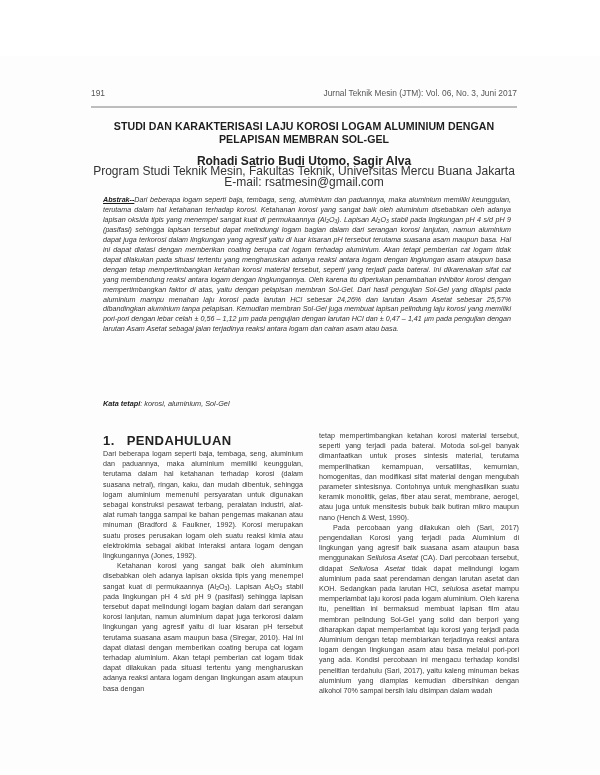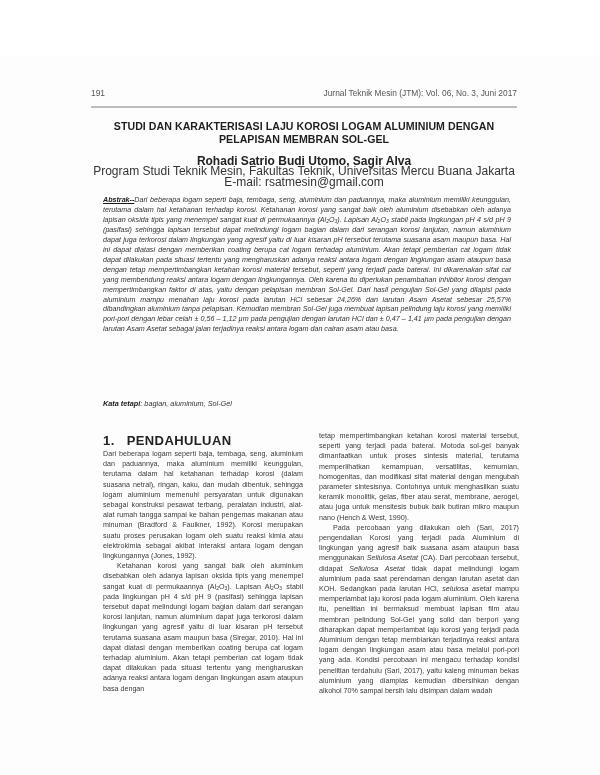--- a/index.html
+++ b/index.html
@@ -54,21 +54,21 @@
   </div>
 
   <div class="authors">
     <div class="names">Rohadi Satrio Budi Utomo, Sagir Alva</div>
     <div>Program Studi Teknik Mesin, Fakultas Teknik, Universitas Mercu Buana Jakarta</div>
     <div>E-mail: rsatmesin@gmail.com</div>
   </div>
 
   <div class="abstract"><span class="lbl">Abstrak--</span><span>Dari beberapa logam seperti baja, tembaga, seng, aluminium dan paduannya, maka aluminium memiliki keunggulan, terutama dalam hal ketahanan terhadap korosi. Ketahanan korosi yang sangat baik oleh aluminium disebabkan oleh adanya lapisan oksida tipis yang menempel sangat kuat di permukaannya (Al</span><sub>2</sub><span>O</span><sub>3</sub><span>). Lapisan Al</span><sub>2</sub><span>O</span><sub>3</sub><span> stabil pada lingkungan pH 4 s/d pH 9 (pasifasi) sehingga lapisan tersebut dapat melindungi logam bagian dalam dari serangan korosi lanjutan, namun aluminium dapat juga terkorosi dalam lingkungan yang agresif yaitu di luar kisaran pH tersebut terutama suasana asam maupun basa. Hal ini dapat diatasi dengan memberikan coating berupa cat logam terhadap aluminium. Akan tetapi pemberian cat logam tidak dapat dilakukan pada situasi tertentu yang mengharuskan adanya reaksi antara logam dengan lingkungan asam ataupun basa dengan tetap mempertimbangkan ketahan korosi material tersebut, seperti yang terjadi pada baterai. Ini dikarenakan sifat cat yang membendung reaksi antara logam dengan lingkungannya. Oleh karena itu diperlukan penambahan inhibitor korosi dengan mempertimbangkan faktor di atas, yaitu dengan pelapisan membran Sol-Gel. Dari hasil pengujian Sol-Gel yang dilapisi pada aluminium mampu menahan laju korosi pada larutan HCl sebesar 24,26% dan larutan Asam Asetat sebesar 25,57% dibandingkan aluminium tanpa pelapisan. Kemudian membran Sol-Gel juga membuat lapisan pelindung laju korosi yang memiliki pori-pori dengan lebar celah ± 0,56 – 1,12 µm pada pengujian dengan larutan HCl dan ± 0,47 – 1,41 µm pada pengujian dengan larutan Asam Asetat sebagai jalan terjadinya reaksi antara logam dan cairan asam atau basa.</span></div>
 
-  <div class="keywords"><span class="lbl">Kata tetapi</span><span>: bagian, aluminium, Sol-Gel</span></div>
+  <div class="keywords"><span class="lbl">Kata tetapi</span><span>: korosi, aluminium, Sol-Gel</span></div>
 
   <div class="section-head" style="white-space:pre;">1.   PENDAHULUAN</div>
 
   <div class="col col-left">
     <p>Dari beberapa logam seperti baja, tembaga, seng, aluminium dan paduannya, maka aluminium memiliki keunggulan, terutama dalam hal ketahanan terhadap korosi (dalam suasana netral), ringan, kaku, dan mudah dibentuk, sehingga logam aluminium memenuhi persyaratan untuk digunakan sebagai konstruksi pesawat terbang, peralatan industri, alat-alat rumah tangga sampai ke bahan pengemas makanan atau minuman (Bradford &amp; Faulkner, 1992). Korosi merupakan suatu proses perusakan logam oleh suatu reaksi kimia atau elektrokimia sebagai akibat interaksi antara logam dengan lingkungannya (Jones, 1992).</p>
     <p class="indent"><span>Ketahanan korosi yang sangat baik oleh aluminium disebabkan oleh adanya lapisan oksida tipis yang menempel sangat kuat di permukaannya (Al</span><sub>2</sub><span>O</span><sub>3</sub><span>). Lapisan Al</span><sub>2</sub><span>O</span><sub>3</sub><span> stabil pada lingkungan pH 4 s/d pH 9 (pasifasi) sehingga lapisan tersebut dapat melindungi logam bagian dalam dari serangan korosi lanjutan, namun aluminium dapat juga terkorosi dalam lingkungan yang agresif yaitu di luar kisaran pH tersebut terutama suasana asam maupun basa (Siregar, 2010). Hal ini dapat diatasi dengan memberikan coating berupa cat logam terhadap aluminium. Akan tetapi pemberian cat logam tidak dapat dilakukan pada situasi tertentu yang mengharuskan adanya reaksi antara logam dengan lingkungan asam ataupun basa dengan</span></p>
   </div>
 
   <div class="col col-right">
     <p>tetap mempertimbangkan ketahan korosi material tersebut, seperti yang terjadi pada baterai. Motoda sol-gel banyak dimanfaatkan untuk proses sintesis material, terutama memperlihatkan kemampuan, versatilitas, kemurnian, homogenitas, dan modifikasi sifat material dengan mengubah parameter sintesisnya. Contohnya untuk menghasilkan suatu keramik monolitik, gelas, fiber atau serat, membrane, aerogel, atau juga untuk mensitesis bubuk baik butiran mikro maupun nano (Hench &amp; West, 1990).</p>

